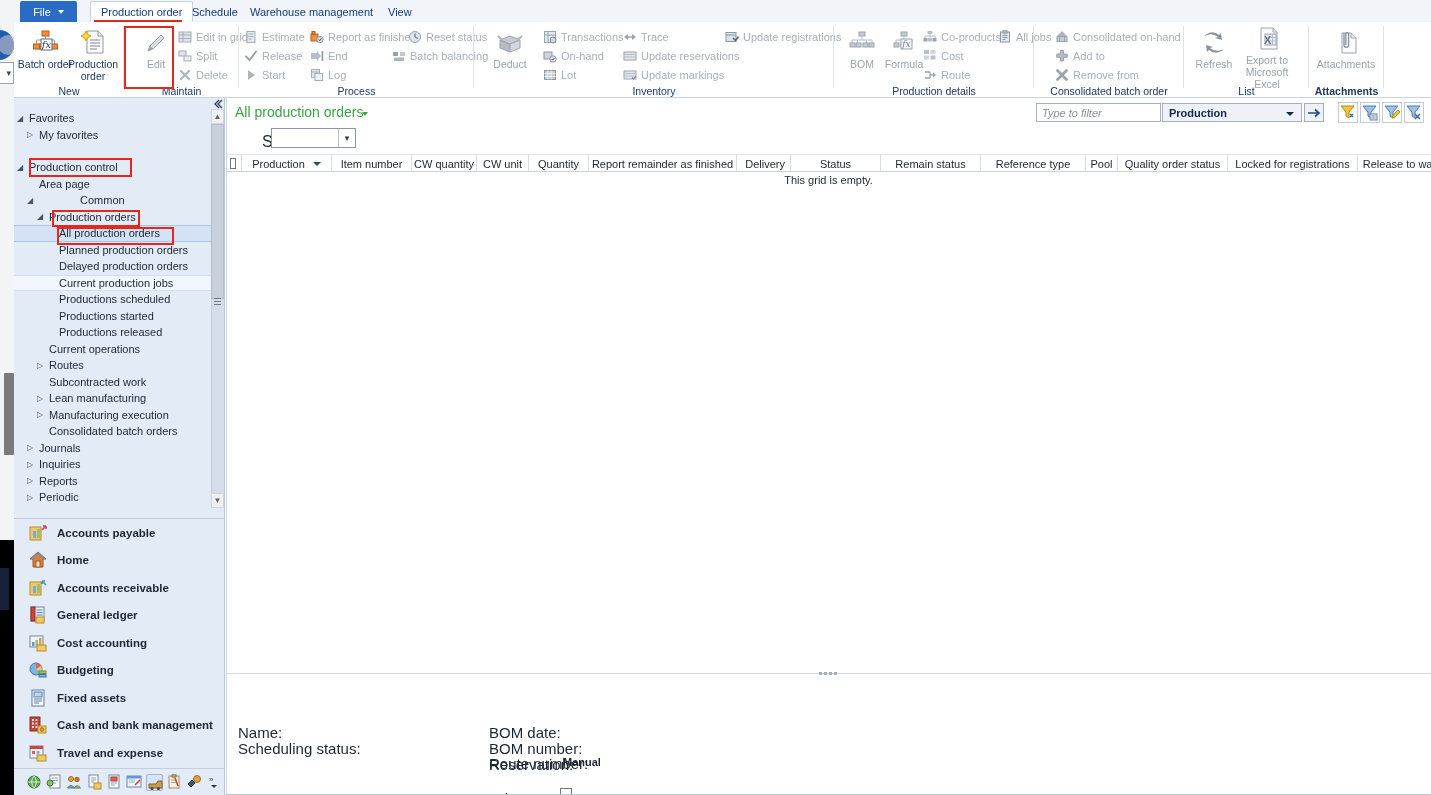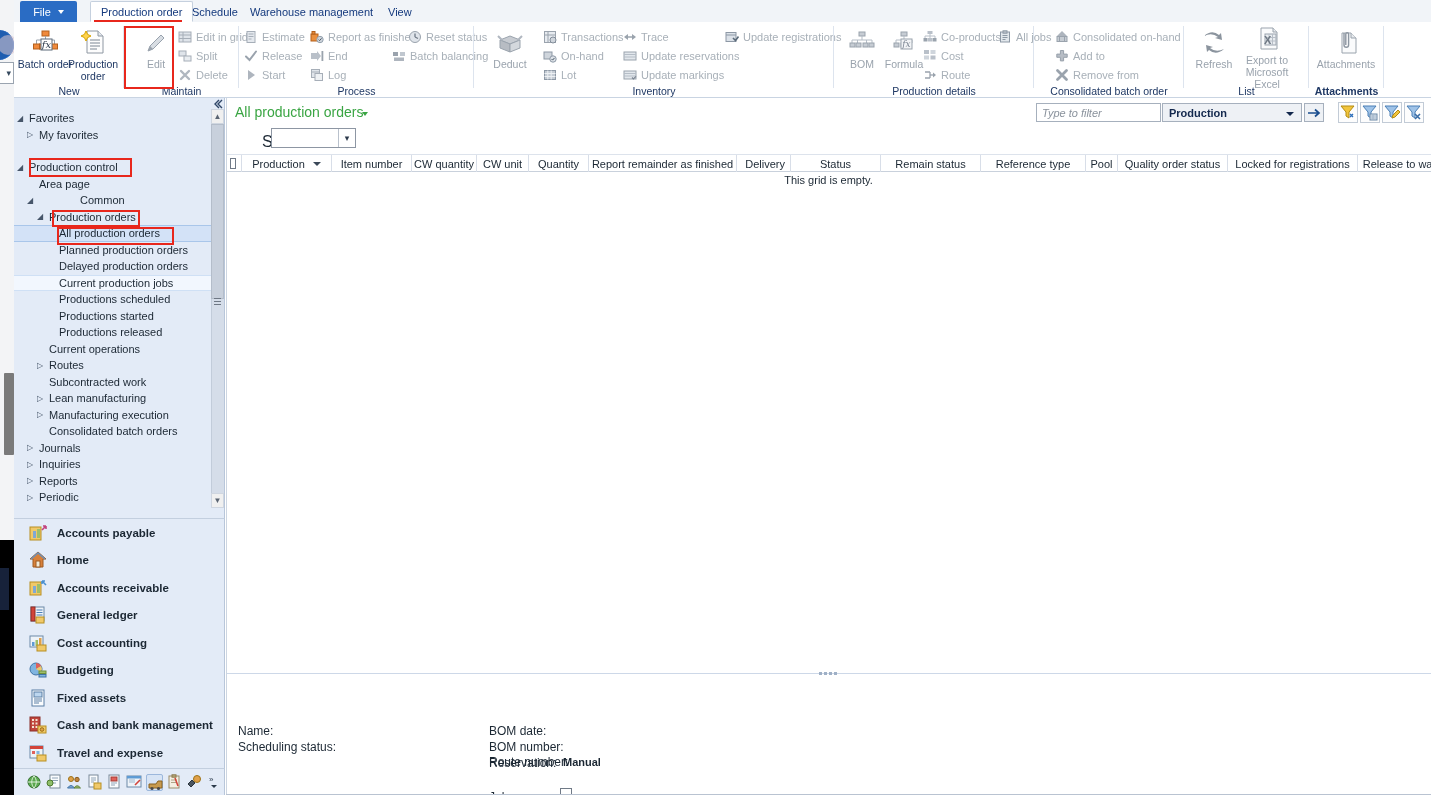--- a/index.html
+++ b/index.html
@@ -144,21 +144,21 @@
 
   .gridempty { position:absolute; left:0; top:76px; width:1205px; text-align:center; font-size:11px; color:#1b2733; }
   .gridbody { position:absolute; left:0; top:74px; width:1205px; height:497px; background:#fff; }
 
   .splitter { position:absolute; left:0; top:571px; width:1205px; height:10px; }
   .splitter .sline { position:absolute; left:0; top:4px; width:1205px; height:1px; background:#cdd8e8; }
   .splitter .grip { position:absolute; left:593px; top:2px; width:22px; height:5px; display:flex; gap:2px; align-items:center;}
   .splitter .grip i { width:3px; height:3px; background:#9fb0c6; display:block; }
 
   .detailpanel { position:absolute; left:0; top:581px; width:1205px; height:116px; background:#fff; border-bottom:1px solid #c9d1dc; }
-  .dlabel { position:absolute; font-size:12px; color:#1b2733; }
+  .dlabel { position:absolute; font-size:15px; color:#1b2733; }
   .dvalue { position:absolute; font-size:11px; color:#1b2733; font-weight:bold; }
   .dcheck { position:absolute; width:12px; height:12px; border:1px solid #707a87; background:#fff; }
 
   .contentborder { position:absolute; left:226px; top:98px; width:1205px; height:697px; border-left:1px solid #ccd5e1; pointer-events:none; }
   .bottomrule { position:absolute; left:226px; top:794px; width:1205px; height:1px; background:#b9c3d1; }
 </style>
 </head>
 <body>
 
 <div id="app">

